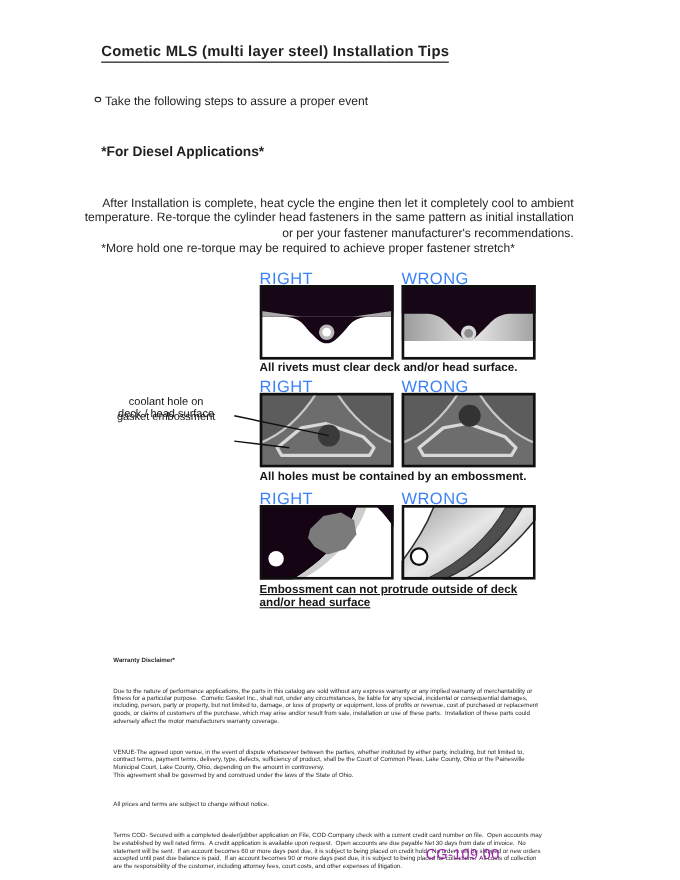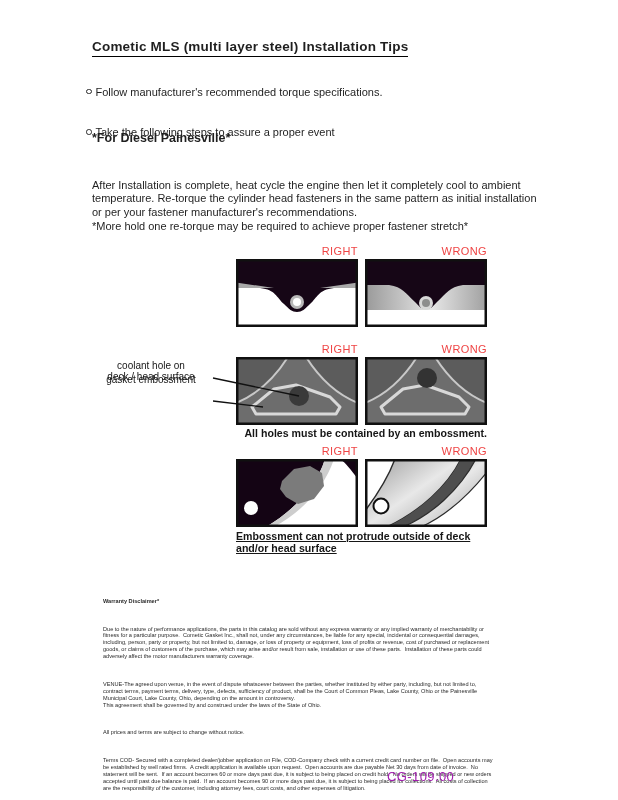--- a/index.html
+++ b/index.html
@@ -11,45 +11,44 @@
   .bullets{left:86px;top:44px;font-size:11px;line-height:13.4px;white-space:pre;}
   .brow{display:block;}
   .b2{padding-left:29px;}
   .mark-o{display:inline-block;width:3.5px;height:3.5px;border:1px solid #2a2a2a;border-radius:50%;
           margin-right:4px;vertical-align:1.5px;}
   .mark-dot{display:inline-block;width:4px;height:4px;background:#1c1c1c;border-radius:50%;
           margin-right:3px;vertical-align:1.5px;}
   .h2{left:92px;top:116px;font-size:12.5px;font-weight:bold;white-space:pre;}
   .para{font-size:11px;line-height:13.3px;white-space:pre;}
   .p1{left:92px;top:134px;}
-  .p2{left:92px;top:164px;}
+  .p2{left:77px;top:164px;text-align:right;}
   .note{left:92px;top:205px;font-size:11px;white-space:pre;}
-  .dlabel{font-size:11px;letter-spacing:.4px;color:#ef4444;text-align:right;width:122px;white-space:pre;}
+  .dlabel{font-size:15px;letter-spacing:.4px;color:#3b82f6;text-align:left;width:122px;white-space:pre;}
   .box{width:122px;height:68px;}
   .box svg{display:block;}
   .caption{font-size:10.6px;font-weight:bold;line-height:11.5px;white-space:pre;color:#161616;}
   .sidelabel{font-size:10px;line-height:11px;text-align:center;width:120px;white-space:pre;color:#161616;}
   .legal{left:103px;top:569px;font-size:5.6px;line-height:6.9px;color:#2a2a2a;white-space:pre;}
   .legal .lh{font-weight:bold;margin-bottom:7px;}
   .legal .lp{margin-bottom:7px;}
   .pagenum{left:387px;top:754px;font-size:13px;letter-spacing:.4px;color:#a21caf;white-space:pre;}
 </style>
 </head>
 <body>
 
 <div class="page">
 
   <div class="abs title">Cometic MLS (multi layer steel) Installation Tips</div>
 
   <div class="abs bullets">
-    <span class="brow"><span class="mark-o"></span><span>Follow manufacturer's recommended torque specifications.</span></span>
     <span class="brow"><span class="mark-o"></span><span>Take the following steps to assure a proper event</span></span>
   </div>
 
-  <div class="abs h2">*For Diesel Painesville*</div>
+  <div class="abs h2">*For Diesel Applications*</div>
   <div class="abs para p2">After Installation is complete, heat cycle the engine then let it completely cool to ambient
 temperature. Re-torque the cylinder head fasteners in the same pattern as initial installation
 or per your fastener manufacturer's recommendations.</div>
   <div class="abs note">*More hold one re-torque may be required to achieve proper fastener stretch*</div>
 
   <div class="abs dlabel" style="left:236px;top:230px;">RIGHT</div>
   <div class="abs dlabel" style="left:365px;top:230px;">WRONG</div>
 
   <div class="abs box" style="left:236px;top:244px;">
     <svg width="122" height="68" viewBox="0 0 122 68">
@@ -76,20 +75,21 @@
       <rect width="122" height="68" fill="#160616"></rect>
       <rect x="0" y="26" width="122" height="25" fill="url(#gdeck)"></rect>
       <rect x="0" y="51" width="122" height="17" fill="#ffffff"></rect>
       <path d="M0,0 H122 V26 H98 C84,28 82,34 72,43 C67,48 66,50 61,50 C56,50 55,48 50,43 C40,34 38,28 24,26 H0 Z" fill="#160616"></path>
       <circle cx="61" cy="44" r="7" fill="#d8d8d8"></circle>
       <circle cx="61" cy="44" r="4" fill="#8d8d8d"></circle>
       <rect x="1.25" y="1.25" width="119.5" height="65.5" fill="none" stroke="#101010" stroke-width="2.5"></rect>
     </svg>
   </div>
 
+  <div class="abs caption" style="left:236px;top:314px;">All rivets must clear deck and/or head surface.</div>
 
   <div class="abs dlabel" style="left:236px;top:328px;">RIGHT</div>
   <div class="abs dlabel" style="left:365px;top:328px;">WRONG</div>
 
   <div class="abs sidelabel" style="left:91px;top:345px;">coolant hole on
 deck / head surface</div>
   <div class="abs sidelabel" style="left:91px;top:359px;">gasket embossment</div>
 
   <div class="abs box" style="left:236px;top:342px;">
     <svg width="122" height="68" viewBox="0 0 122 68">
@@ -111,21 +111,21 @@
       <circle cx="62" cy="21" r="10" fill="#333333"></circle>
       <rect x="1.25" y="1.25" width="119.5" height="65.5" fill="none" stroke="#101010" stroke-width="2.5"></rect>
     </svg>
   </div>
 
   <svg class="abs" style="left:205px;top:340px;" width="100" height="60" viewBox="0 0 100 60">
     <line x1="8" y1="23" x2="94" y2="41" stroke="#111111" stroke-width="1.3"></line>
     <line x1="8" y1="46" x2="58" y2="52" stroke="#111111" stroke-width="1.3"></line>
   </svg>
 
-  <div class="abs caption" style="left:236px;top:413px;width:251px;text-align:right;">All holes must be contained by an embossment.</div>
+  <div class="abs caption" style="left:236px;top:413px;width:251px;text-align:left;">All holes must be contained by an embossment.</div>
 
   <div class="abs dlabel" style="left:236px;top:430px;">RIGHT</div>
   <div class="abs dlabel" style="left:365px;top:430px;">WRONG</div>
 
   <div class="abs box" style="left:236px;top:444px;">
     <svg width="122" height="68" viewBox="0 0 122 68">
       <rect width="122" height="68" fill="#ffffff"></rect>
       <path d="M0,0 H89 C81,26 60,50 30,68 H0 Z" fill="#140414"></path>
       <path d="M89,0 H98 C89,28 66,53 38,68 H30 C60,50 81,26 89,0 Z" fill="#cdcdcd"></path>
       <path d="M104,0 H122 V20 C115,11 110,4 104,0 Z" fill="#140414"></path>

